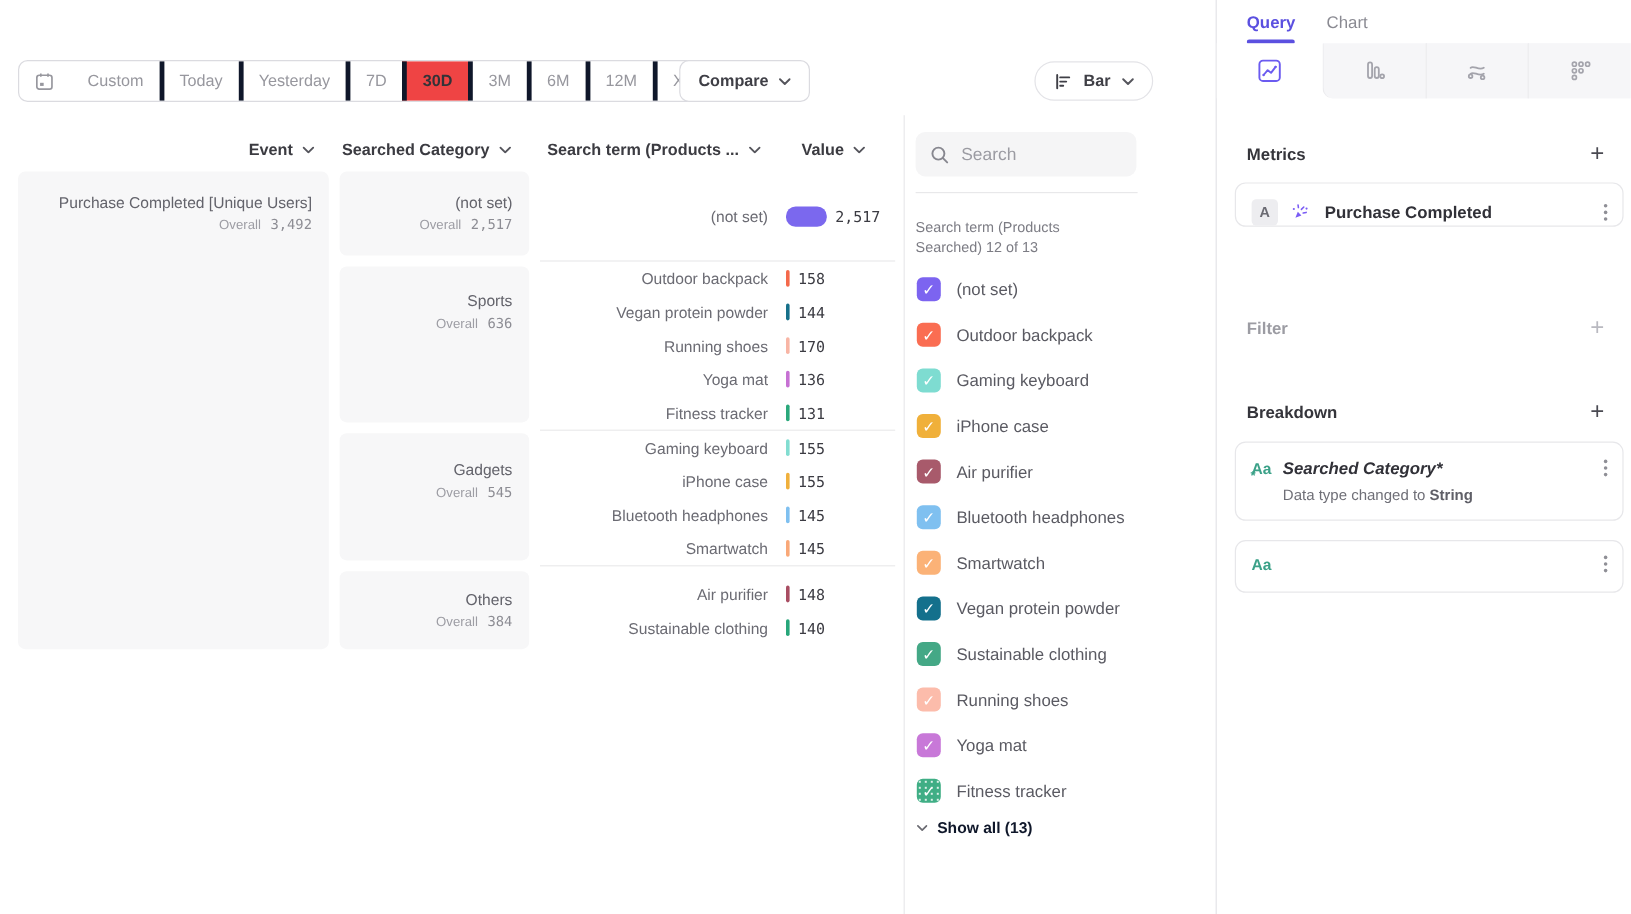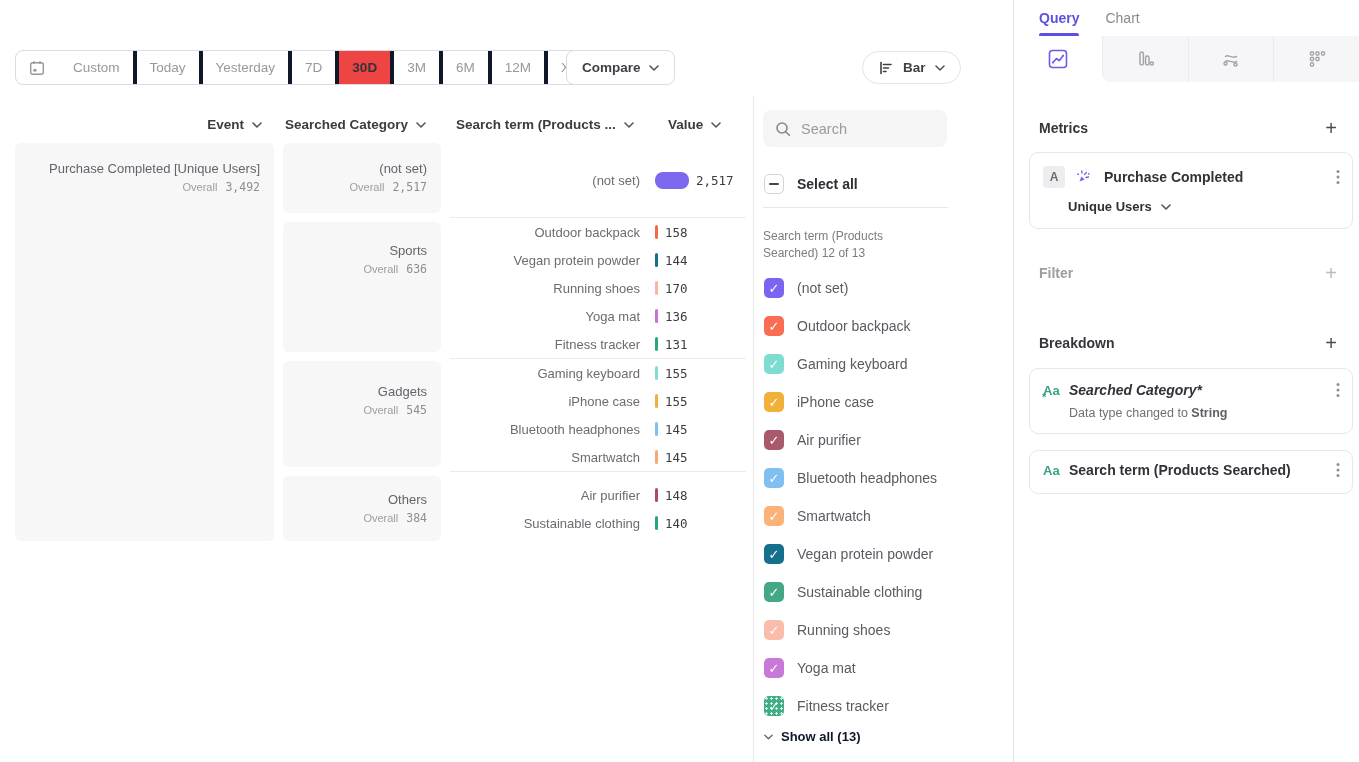--- a/index.html
+++ b/index.html
@@ -345,26 +345,20 @@
     </div>
 
     <div class="fpanel">
       <div class="search-box">
         <svg width="16" height="16" viewBox="0 0 16 16" fill="none" stroke="#87878f" stroke-width="1.6" stroke-linecap="round">
           <circle cx="7" cy="7" r="5"></circle>
             <line x1="10.8" y1="10.8" x2="14.3" y2="14.3"></line>
         </svg>
         <input type="text" placeholder="Search" style="">
       </div>
-      <div class="select-all">
-        <span class="cb indet">
-            <span class="dash"></span>
-          </span>
-        <span class="slabel">Select all</span>
-      </div>
       <div class="fdivider"></div>
       <div class="list-label">Search term (Products Searched) 12 of 13</div>
       <div class="clist">
         <div class="citem">
             <span class="cb" style="background-color: rgb(124, 100, 240);">
               <span class="tick">✓</span>
             </span>
             <span class="clabel">(not set)</span>
           </div>
         <div class="citem">
@@ -502,26 +496,20 @@
           <circle cx="13.8" cy="4.8" r="0.9" fill="#7a5cf5"></circle>
           <circle cx="3.2" cy="5.2" r="0.9" fill="#7a5cf5"></circle>
         </svg>
         <span class="title">Purchase Completed</span>
         <svg class="kebab" width="4" height="16" viewBox="0 0 4 16" fill="#8f8f96">
           <circle cx="2" cy="2.5" r="1.5"></circle>
             <circle cx="2" cy="8" r="1.5"></circle>
             <circle cx="2" cy="13.5" r="1.5"></circle>
         </svg>
       </div>
-      <div class="measure-row">
-        <span>Unique Users</span>
-        <svg class="chev dark-chev" width="10" height="6" viewBox="0 0 10 6" fill="none" stroke="currentColor" stroke-width="1.6" stroke-linecap="round" stroke-linejoin="round">
-            <path d="M1 1l4 4 4-4"></path>
-          </svg>
-      </div>
     </div>
 
     <div class="section-head muted" style="top:265px">Filter</div>
     <div class="plus muted" style="top:263px">+</div>
 
     <div class="section-head" style="top:335px">Breakdown</div>
     <div class="plus" style="top:333px">+</div>
 
     <div class="scard bcard1">
       <div class="row1">
@@ -532,21 +520,20 @@
             <circle cx="2" cy="8" r="1.5"></circle>
             <circle cx="2" cy="13.5" r="1.5"></circle>
         </svg>
       </div>
       <div class="note-row"><span>Data type changed to </span><b>String</b></div>
     </div>
 
     <div class="scard bcard2">
       <div class="row1">
         <span class="prop-icon"><span>Aa</span></span>
-        <span class="bd-title">Search term (Products Searched)</span>
         <svg class="kebab" width="4" height="16" viewBox="0 0 4 16" fill="#8f8f96">
           <circle cx="2" cy="2.5" r="1.5"></circle>
             <circle cx="2" cy="8" r="1.5"></circle>
             <circle cx="2" cy="13.5" r="1.5"></circle>
         </svg>
       </div>
     </div>
   </div>
 </div>
 

